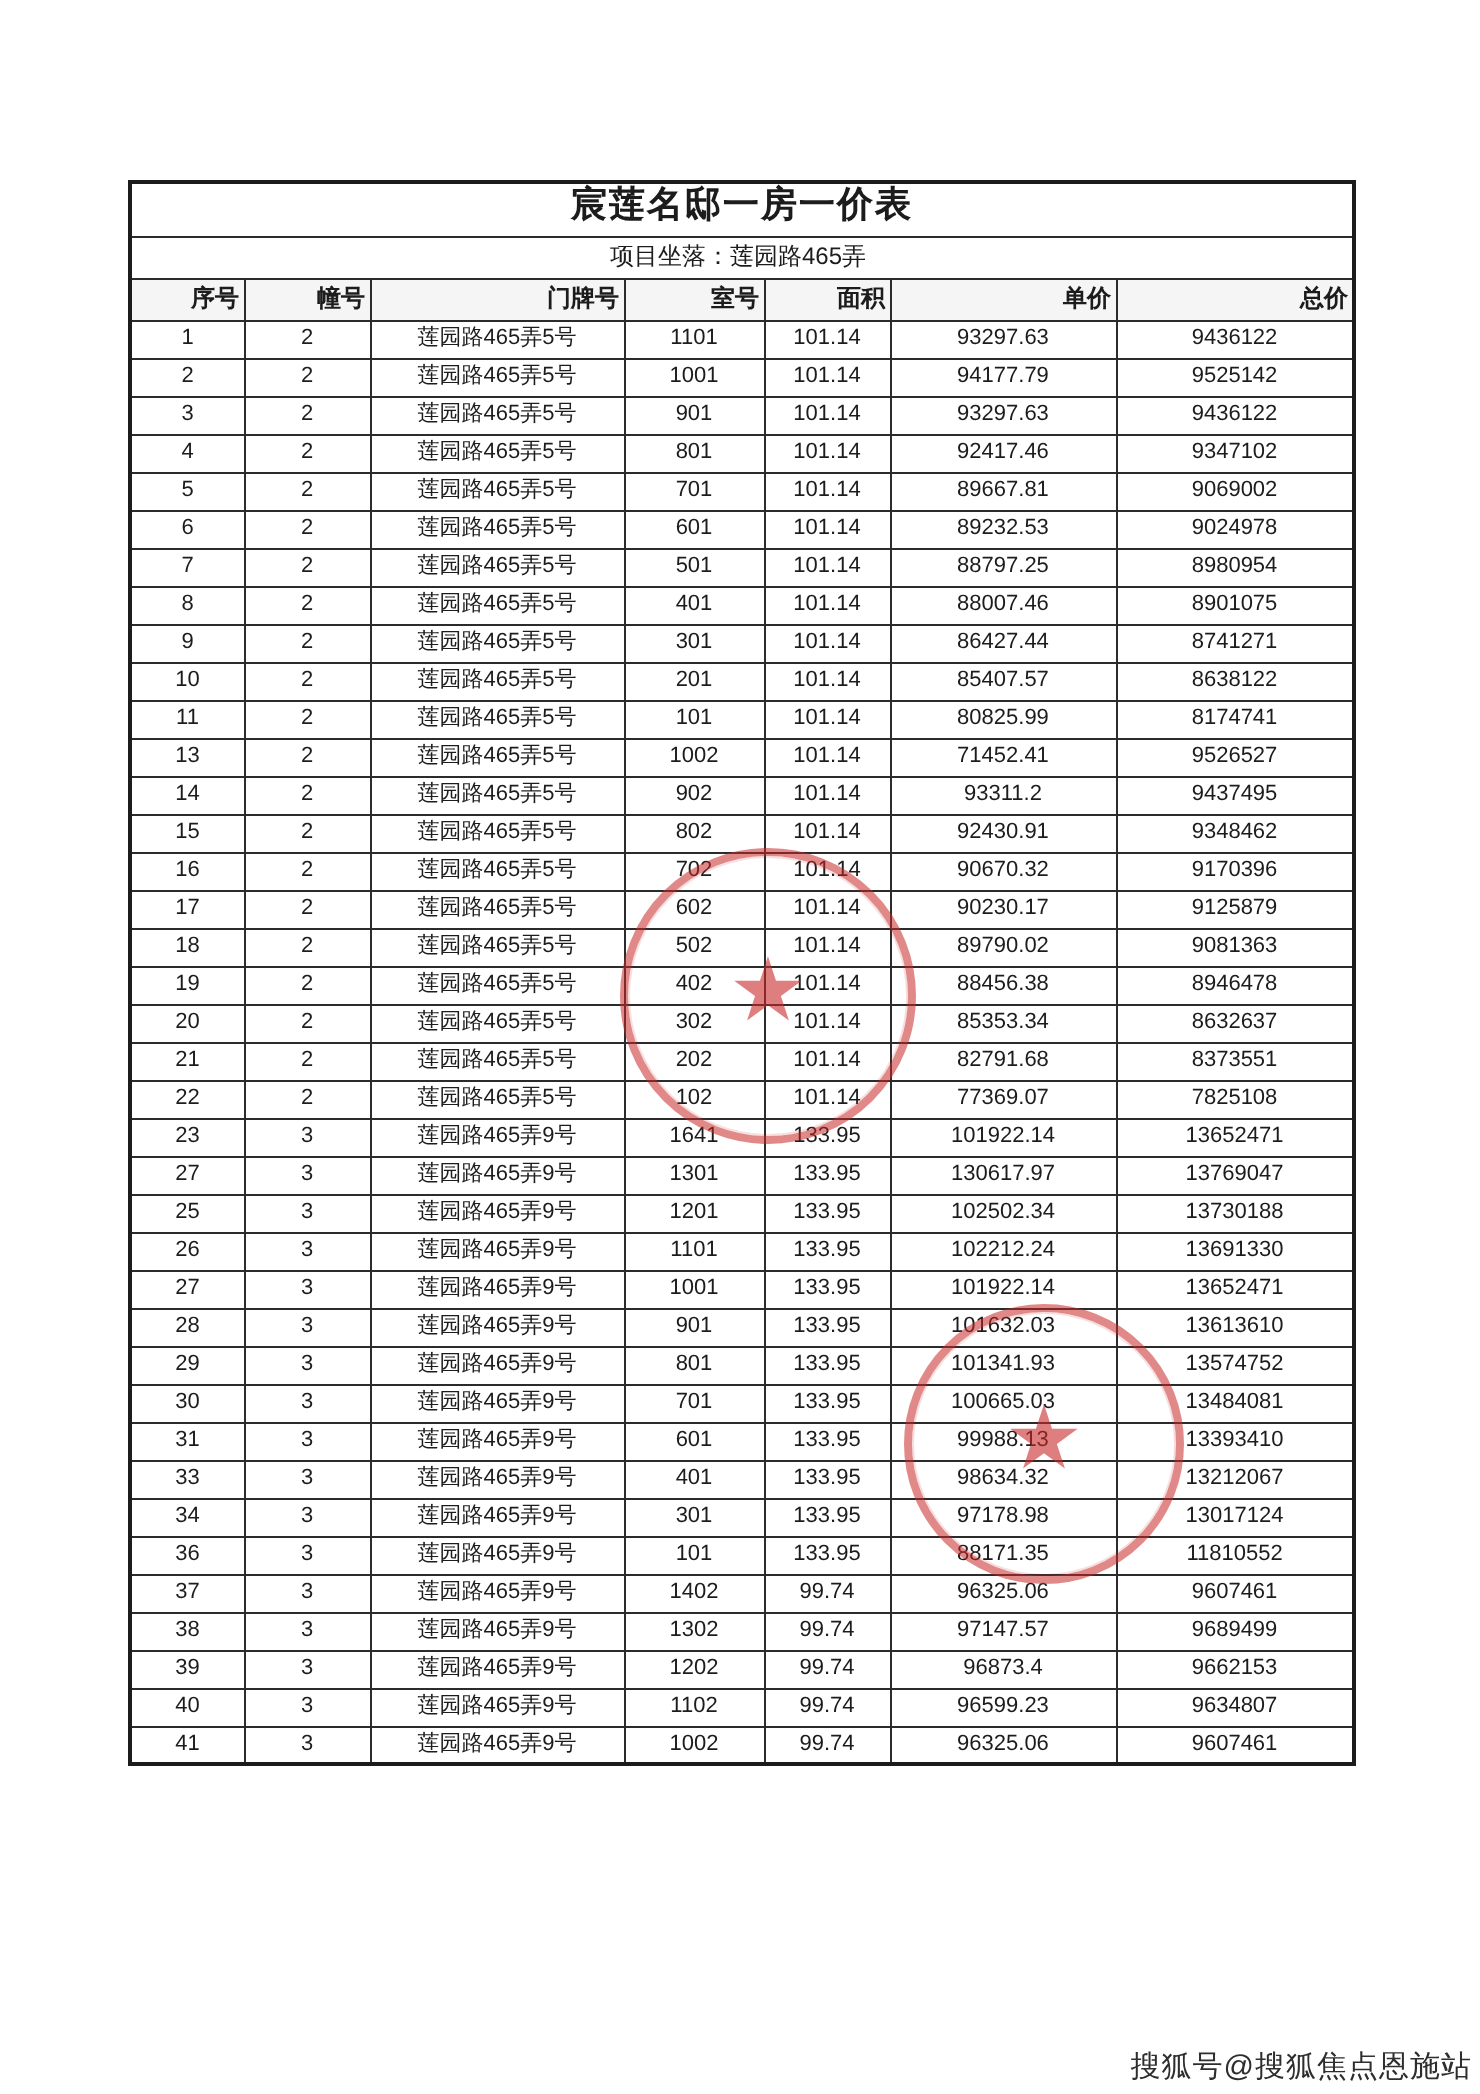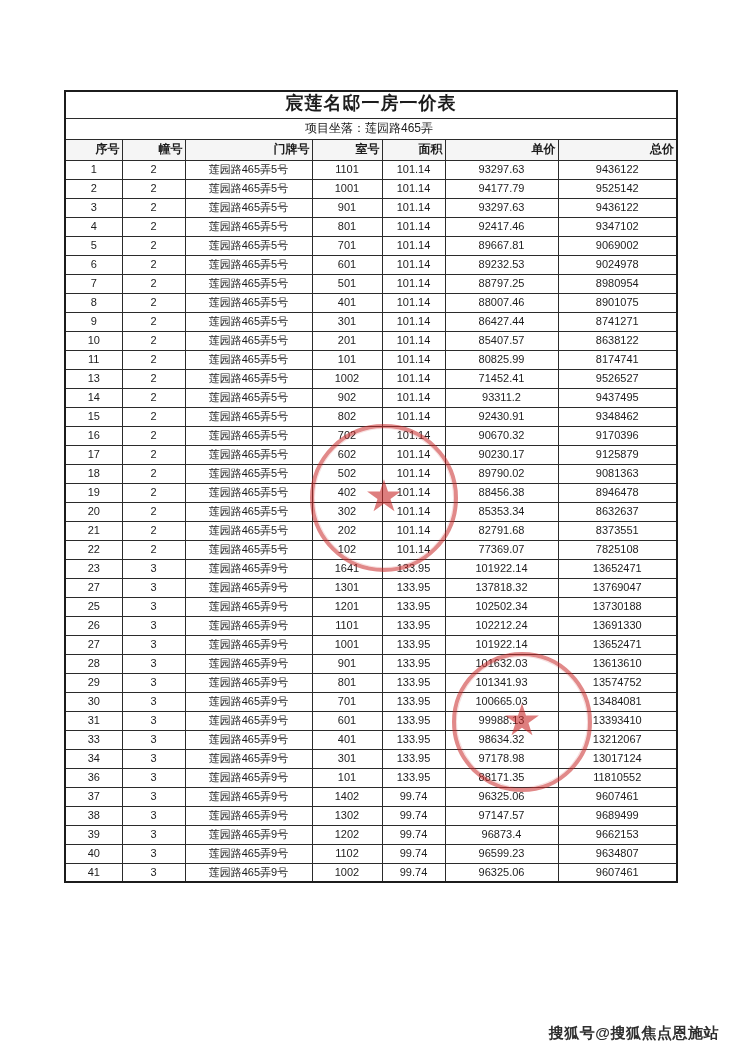--- a/index.html
+++ b/index.html
@@ -69,23 +69,23 @@
   .stamp .star {
     color: rgba(200, 40, 40, 0.6);
     font-size: 44px;
     line-height: 1;
     transform: translateY(-2px);
   }
   .stamp-1 { left: 310px; top: 424px; width: 148px; height: 148px; }
   .stamp-2 { left: 452px; top: 652px; width: 140px; height: 140px; }
   .watermark {
     position: absolute;
-    right: 21px; bottom: 4px;
+    right: 4px; bottom: 4px;
     font-size: 15px;
-    font-weight: 700;
+    font-weight: 400;
     color: #2e2e2e;
     letter-spacing: 0.5px;
   }
 </style>
 </head>
 <body>
 
 <div class="sheet">
   <table class="price-table">
     <colgroup>
@@ -312,21 +312,21 @@
           <td>133.95</td>
           <td>101922.14</td>
           <td>13652471</td>
         </tr>
         <tr>
           <td>27</td>
           <td>3</td>
           <td>莲园路465弄9号</td>
           <td>1301</td>
           <td>133.95</td>
-          <td>137818.32</td>
+          <td>130617.97</td>
           <td>13769047</td>
         </tr>
         <tr>
           <td>25</td>
           <td>3</td>
           <td>莲园路465弄9号</td>
           <td>1201</td>
           <td>133.95</td>
           <td>102502.34</td>
           <td>13730188</td>

